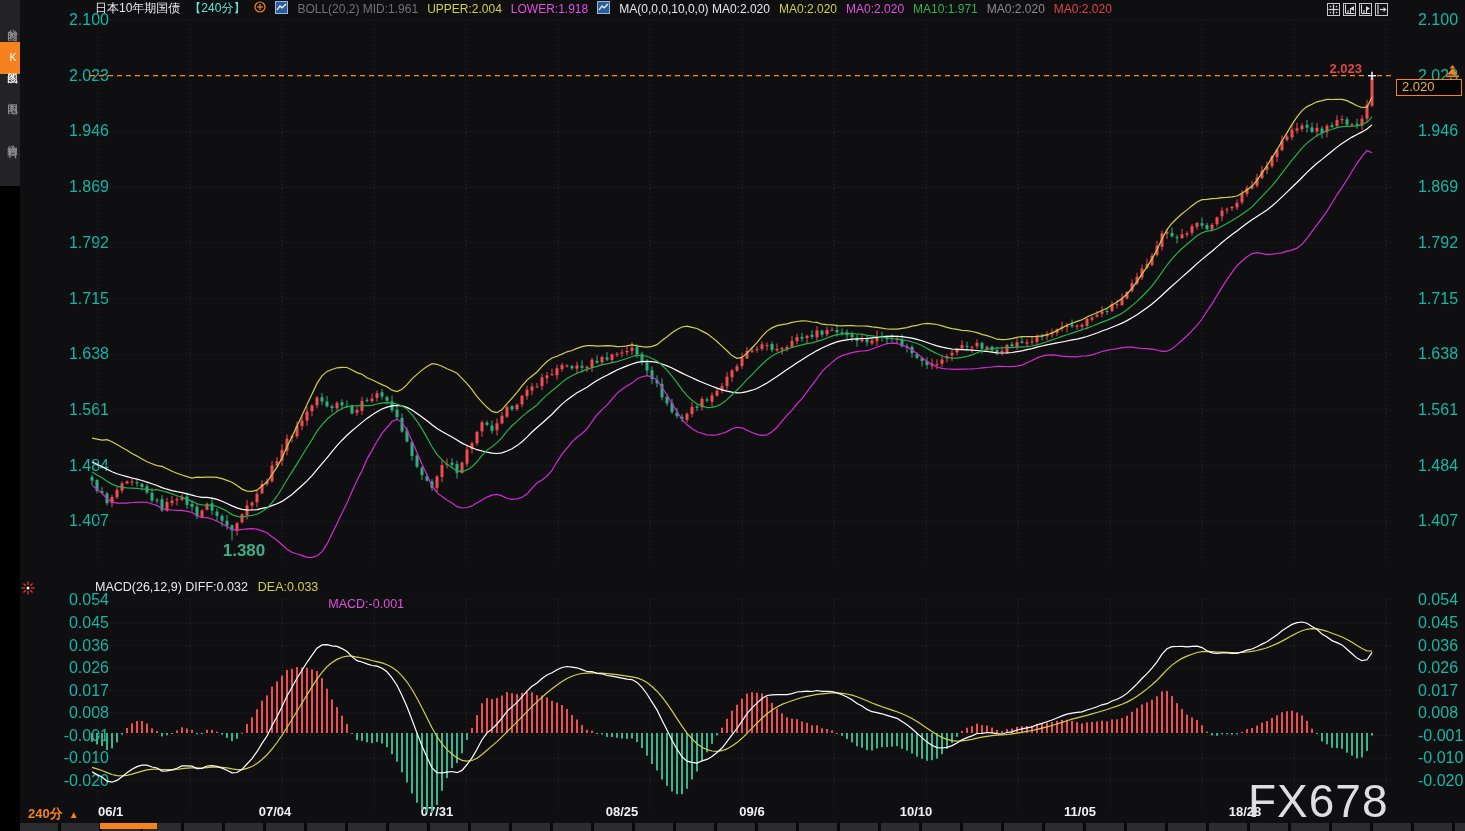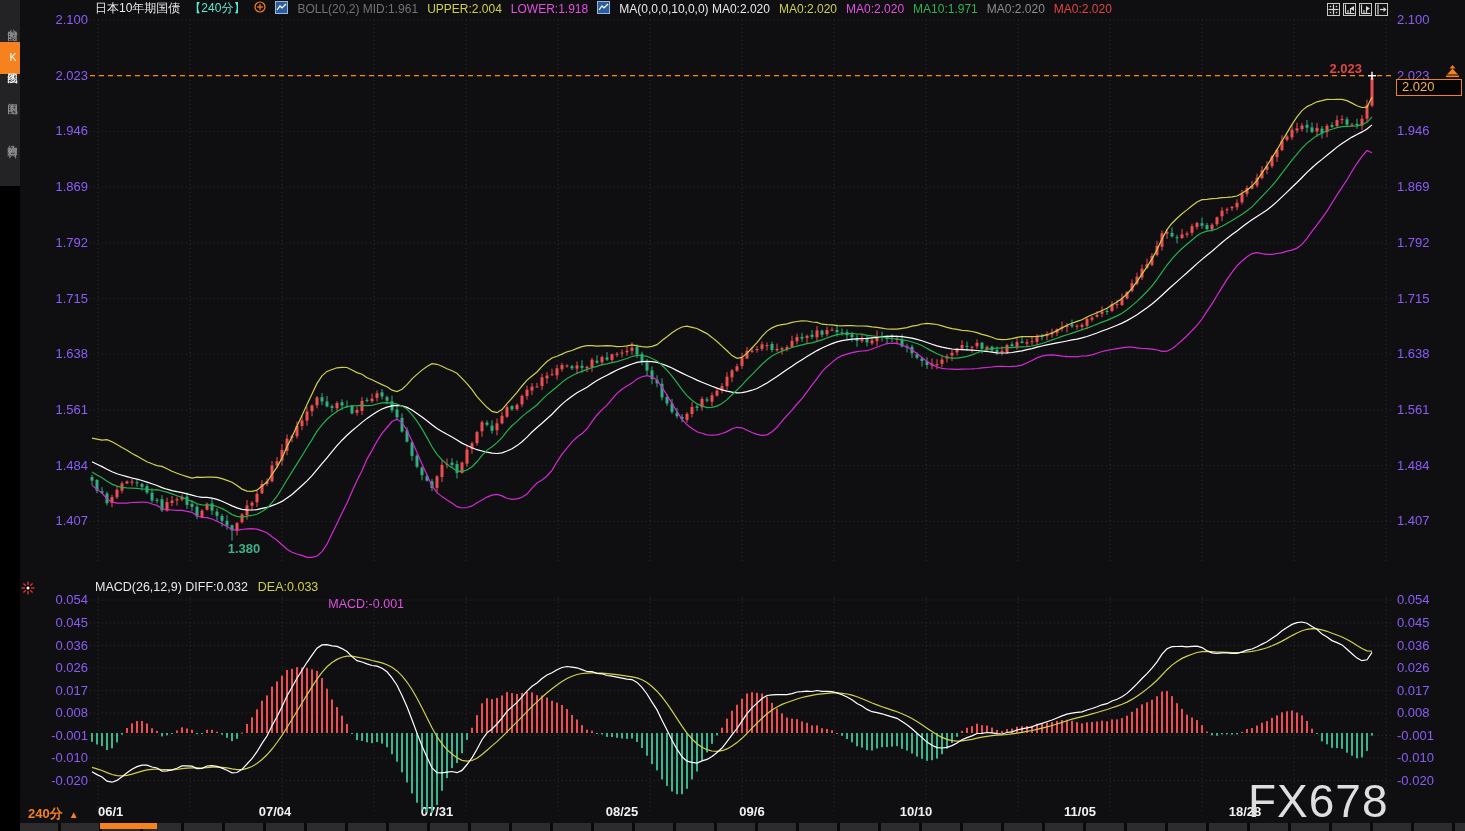--- a/index.html
+++ b/index.html
@@ -10,34 +10,34 @@
   .side-tab{position:absolute;left:0;width:20px;color:#8f8f8f;font-size:10.5px;
             writing-mode:vertical-rl;text-orientation:upright;text-align:center;cursor:pointer;
             letter-spacing:1px;}
   .side-tab.active{background:#f5821f;color:#fff;}
   .hdr{position:absolute;left:95px;top:0;height:17px;display:flex;align-items:center;gap:9px;
        font-size:12px;white-space:nowrap;}
   .hdr span{display:inline-block;}
   .toolbar{position:absolute;left:1327px;top:3px;display:flex;gap:3px;}
   .tb-btn{width:13px;height:13px;border:1px solid #c8c8c8;box-sizing:border-box;background:#111;
           display:flex;align-items:center;justify-content:center;cursor:pointer;}
-  .axis-label{position:absolute;height:16px;line-height:16px;font-size:13px;color:#8b5cf6;}
+  .axis-label{position:absolute;height:16px;line-height:16px;font-size:16px;color:#14b8a6;padding-left:21px;}
   .axis-left{left:20px;width:68px;text-align:right;}
   .axis-right{left:1397px;width:62px;text-align:left;}
   .date-label{position:absolute;top:804px;height:16px;line-height:16px;font-size:13px;
               font-weight:bold;color:#f2f2f2;}
   .macd-hdr{position:absolute;left:95px;top:580px;height:16px;display:flex;gap:10px;
             font-size:12.5px;white-space:nowrap;}
   .price-tag{position:absolute;left:1396px;top:79px;width:66px;height:17px;background:#050505;
              border:1.5px solid #f5821f;box-sizing:border-box;color:#f5b04a;font-size:13px;
              line-height:14px;padding-left:5px;}
   .high-ann{position:absolute;left:1300px;top:61px;width:62px;text-align:right;color:#e04545;
             font-size:13px;font-weight:bold;}
   .low-ann{position:absolute;left:214px;top:541px;width:60px;text-align:center;color:#3db08a;
-           font-size:13px;font-weight:bold;}
+           font-size:17px;font-weight:bold;}
   .tf-label{position:absolute;left:28px;top:805px;color:#f5821f;font-size:13px;font-weight:bold;
             cursor:pointer;}
   .tf-label .arr{font-size:10px;margin-left:6px;}
   .scroll-track{position:absolute;left:20px;top:823px;width:1445px;height:8px;background:#0a0a0a;
      background-image:repeating-linear-gradient(90deg,#2c2c2e 0 38px,#0a0a0a 38px 41px);cursor:pointer;}
   .scroll-thumb{position:absolute;left:100px;top:823px;width:57px;height:6px;background:#f5821f;cursor:grab;}
   .watermark{position:absolute;left:1248px;top:774px;font-size:46px;color:#dedede;letter-spacing:1px;
              font-weight:400;z-index:30;}
   .macd-ind-icon{position:absolute;left:21px;top:581px;}
   svg.chart{position:absolute;left:0;top:0;z-index:5;}

